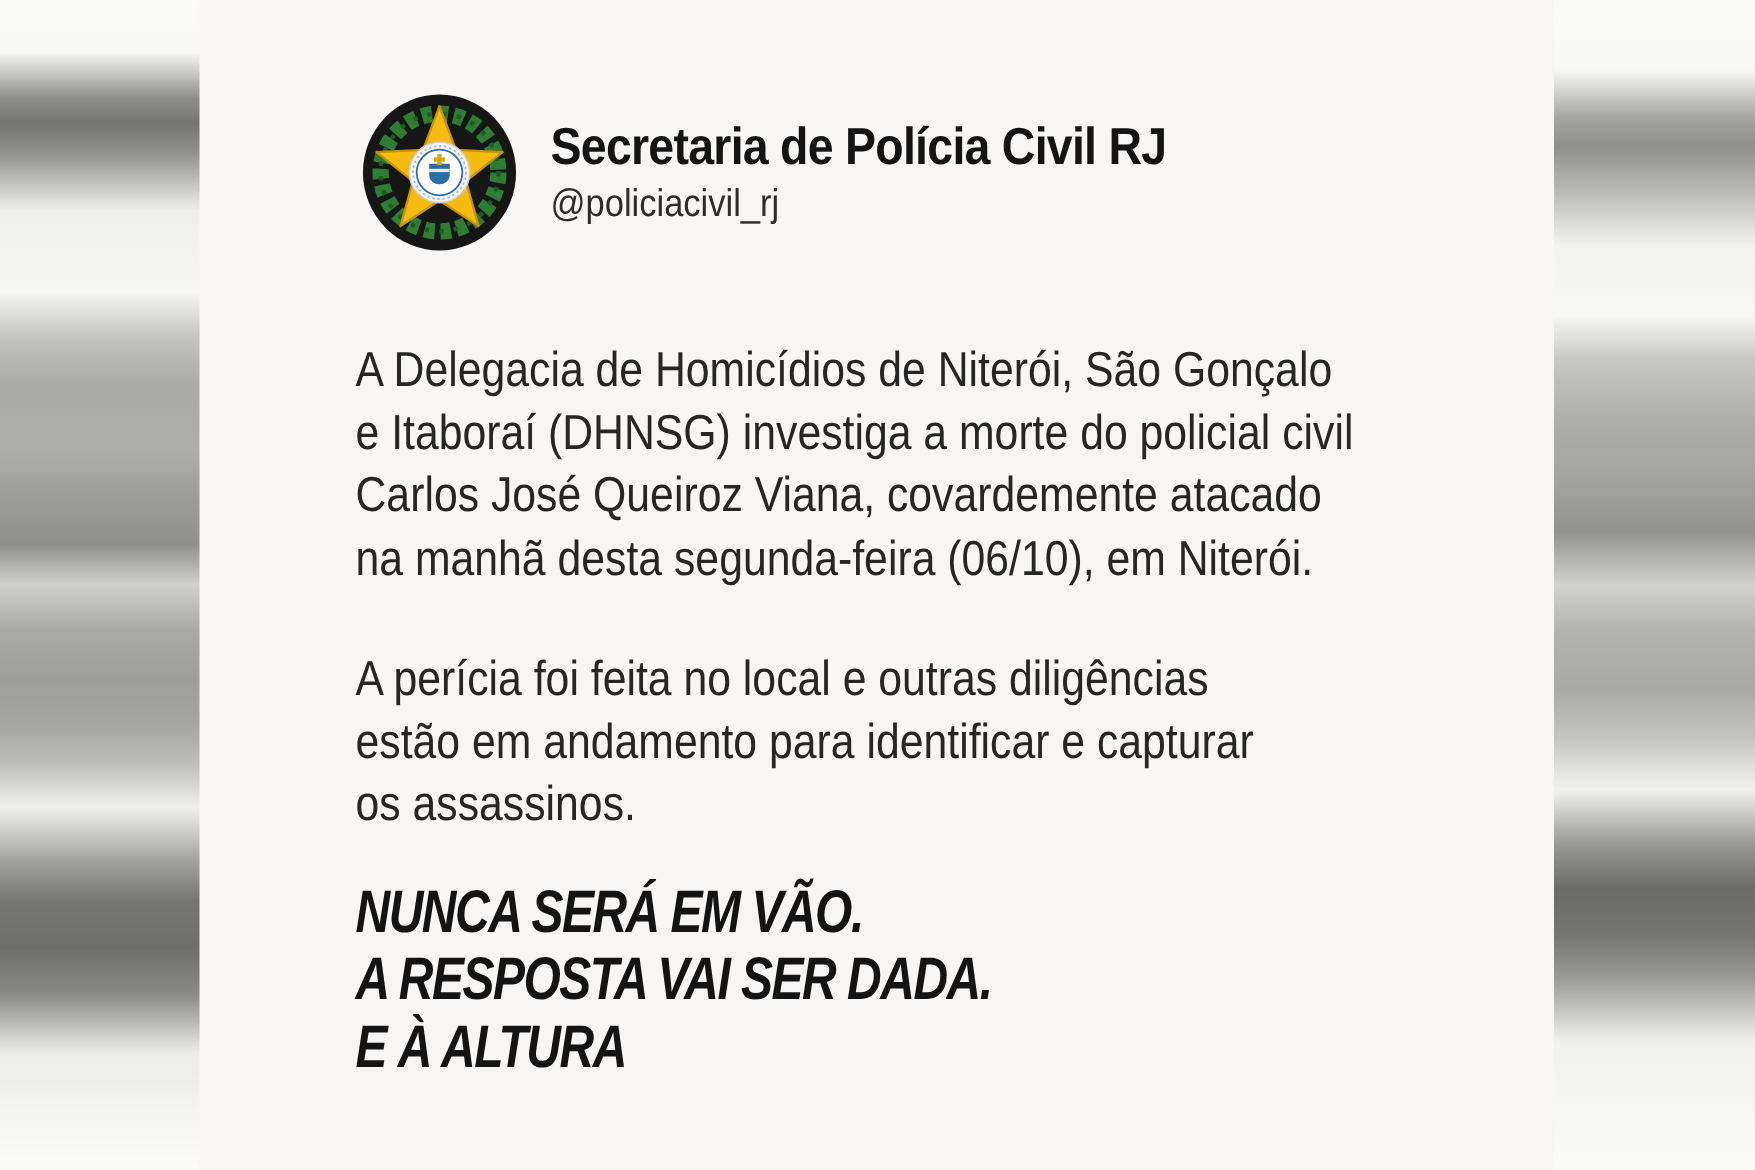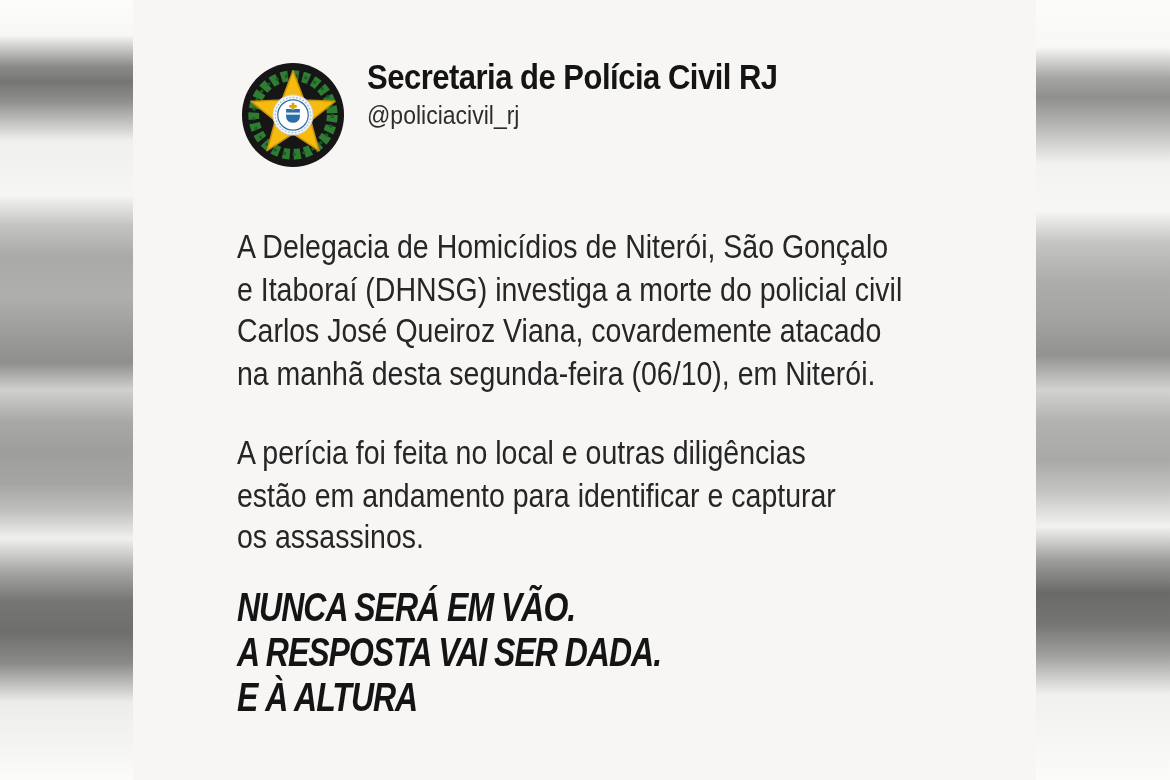--- a/index.html
+++ b/index.html
@@ -49,21 +49,21 @@
       #f2f2f1 67.5%,
       #9b9b9a 72%, #6a6a69 76%, #757574 80%, #9f9f9e 84%,
       #f0f0ef 89%, #fbfbfa 100%);
   }
   
   .post-header {
     position: absolute;
     left: 240px;
     top: 62px;
     display: flex;
-    align-items: flex-start;
+    align-items: center;
     gap: 21px;
   }
   .logo {
     width: 106px;
     height: 106px;
     flex: 0 0 auto;
     display: block;
   }
   .author-id {
     transform: scaleY(1.12);

